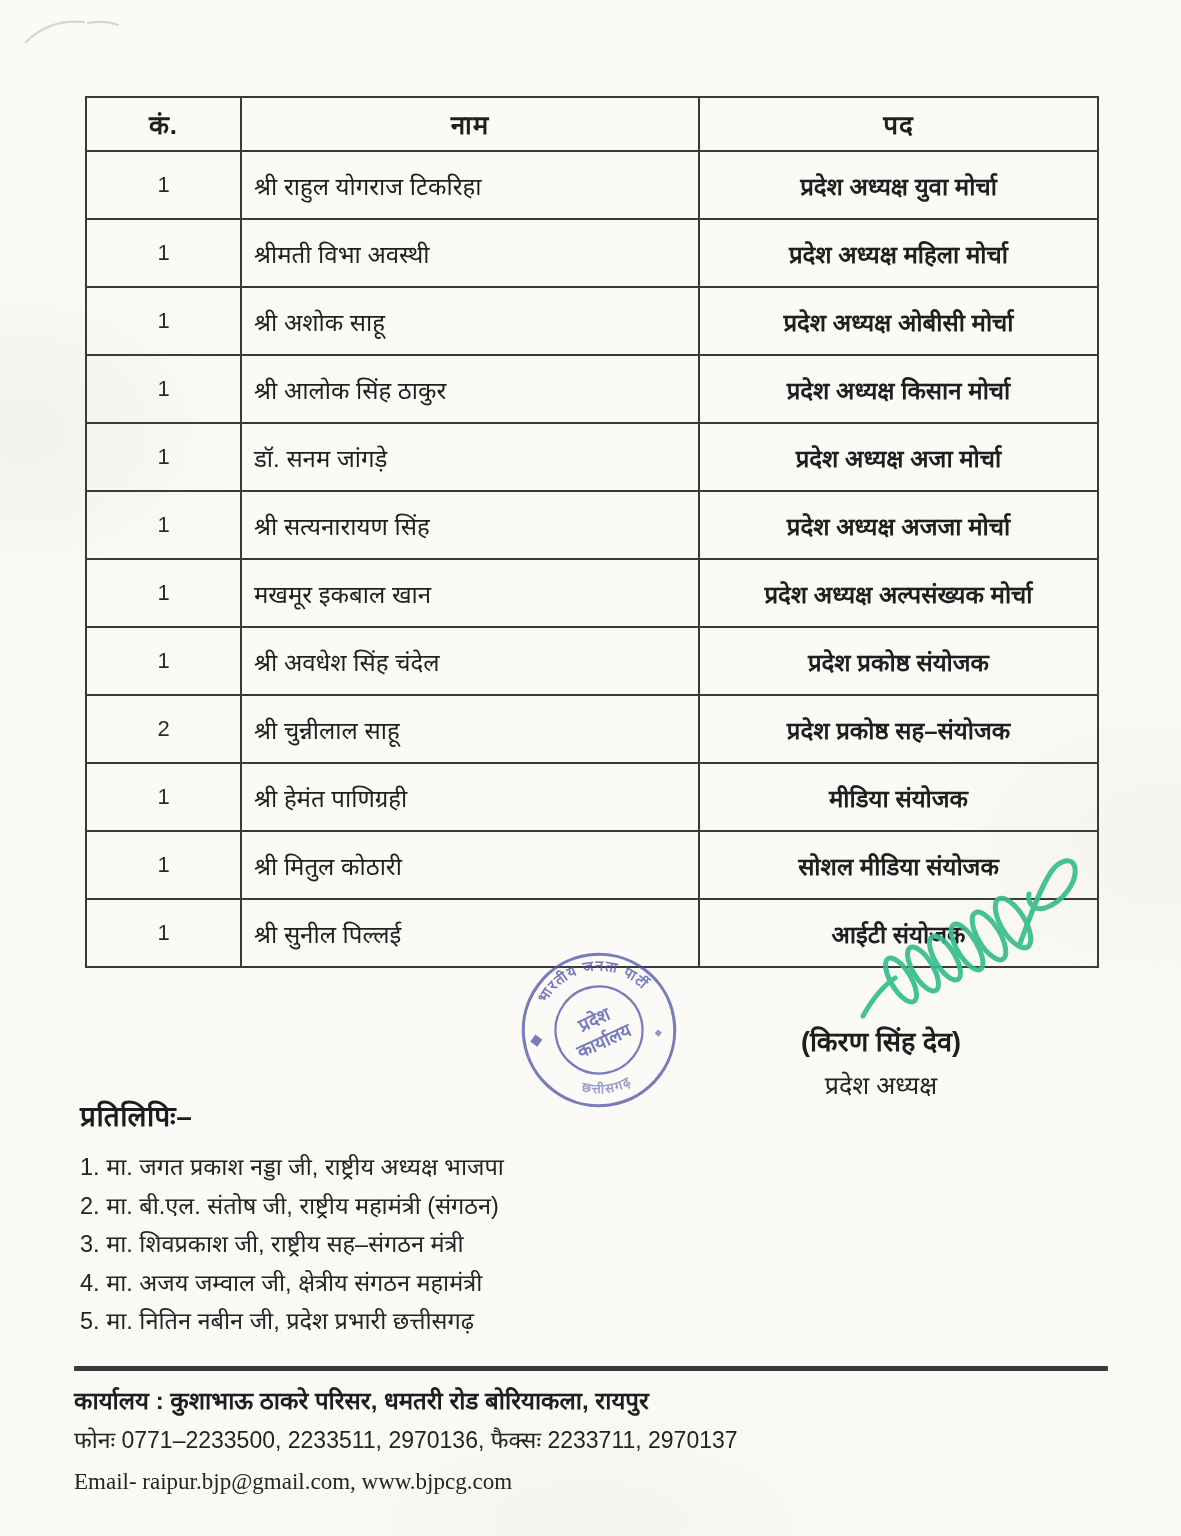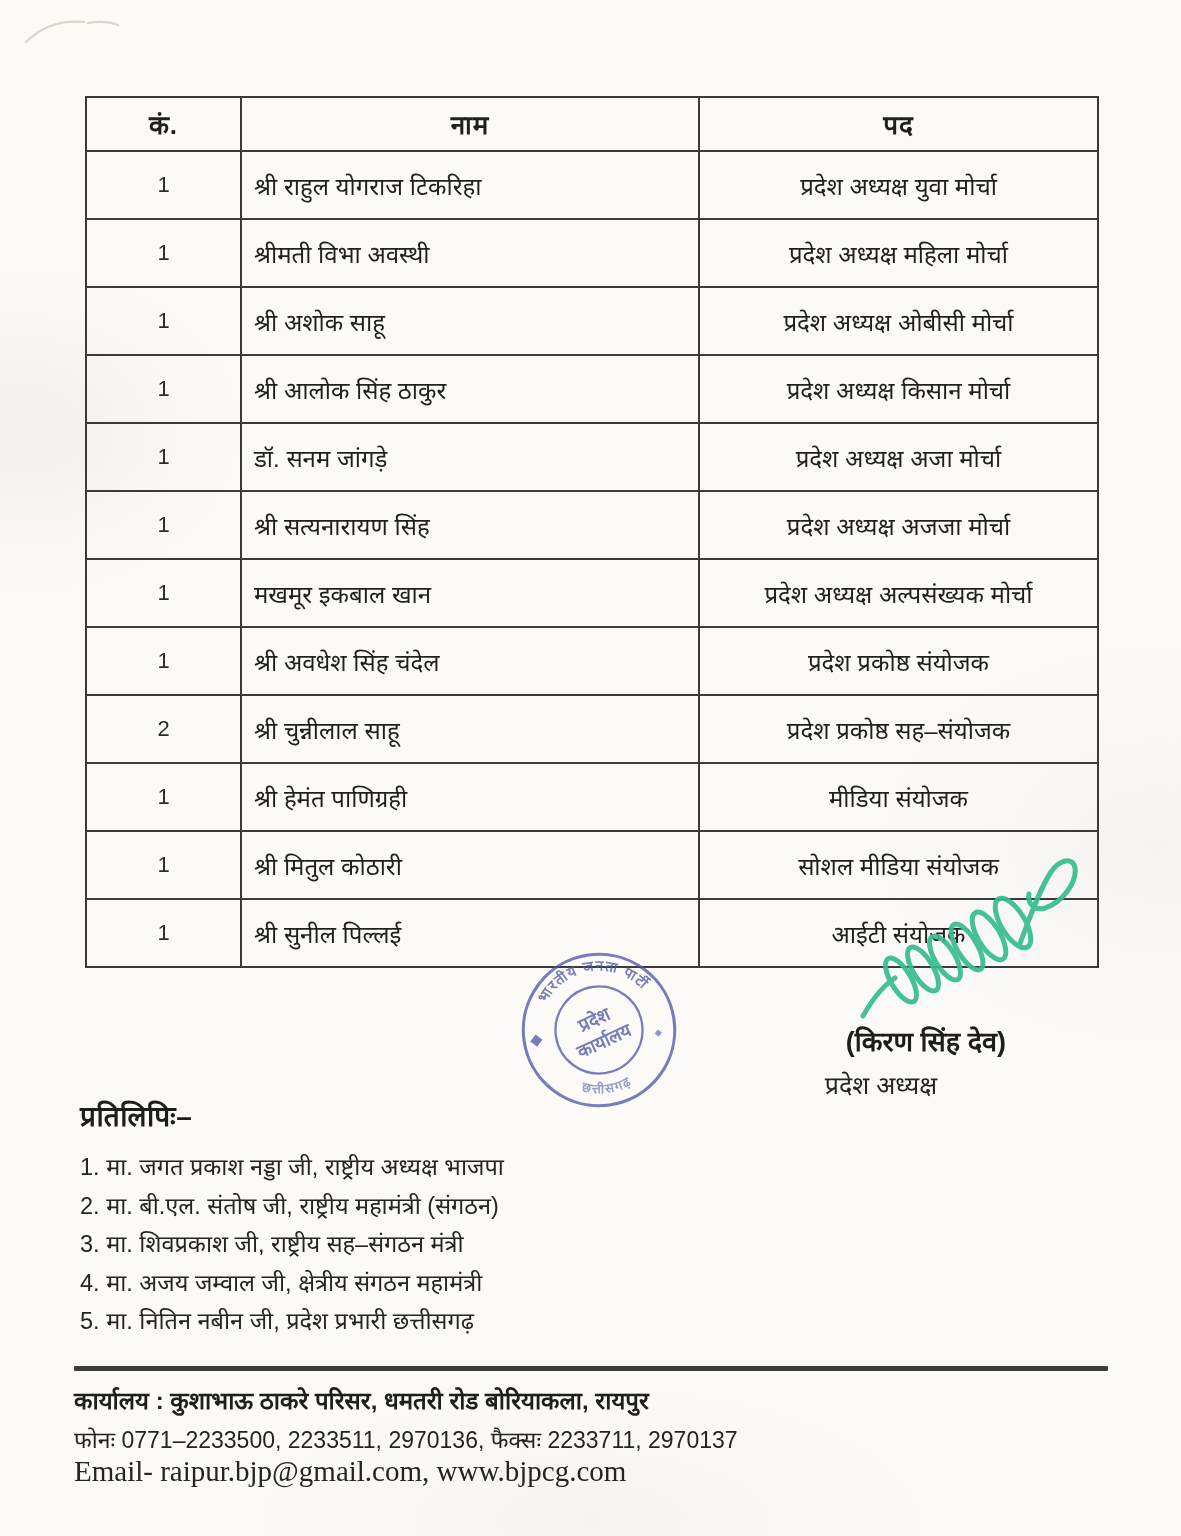--- a/index.html
+++ b/index.html
@@ -30,45 +30,45 @@
   .roster th{
     height:50px;font-size:26px;font-weight:bold;text-align:center;
     letter-spacing:1px;
   }
   .roster td{height:64px;font-size:24px;}
   .col-sno{width:155px;}
   .col-name{width:458px;}
   .col-post{width:399px;}
   td.cell-sno{text-align:center;font-size:22px;color:#2b2b2b;}
   td.cell-name{text-align:left;padding-left:12px;}
-  td.cell-post{text-align:center;font-weight:400;}
+  td.cell-post{text-align:center;font-weight:700;}
 
   
   .stamp{position:absolute;left:512px;top:943px;opacity:0.85;}
 
   
   .signature{position:absolute;left:853px;top:850px;}
 
   
   .signer{position:absolute;left:756px;top:1022px;width:250px;text-align:center;}
-  .signer-name{font-size:27px;font-weight:bold;color:#1d1d1d;text-align:right;}
+  .signer-name{font-size:27px;font-weight:bold;color:#1d1d1d;}
   .signer-title{font-size:25px;margin-top:8px;color:#242424;}
 
   
   .copies{position:absolute;left:80px;top:1096px;width:640px;}
   .copies-heading{font-size:28px;font-weight:bold;color:#1d1d1d;margin-bottom:14px;letter-spacing:0.5px;}
   .copy-item{font-size:23.5px;color:#242424;line-height:38.5px;white-space:nowrap;}
 
   
   .footer{position:absolute;left:74px;top:1366px;width:1034px;text-align:left;}
   .footer-rule{height:5px;background:#3b3b3b;border-radius:1px;}
   .footer-address{margin-top:12px;font-size:24px;font-weight:bold;color:#1e1e1e;}
   .footer-phone{margin-top:7px;font-size:23px;color:#232323;}
   .footer-email{
-    margin-top:0;font-size:29px;color:#242424;
+    margin-top:14px;font-size:23px;color:#242424;
     font-family:"Liberation Serif","DejaVu Serif",serif;
   }
 </style>
 </head>
 <body>
 
 <div class="page">
 
   <svg class="scan-artifact" width="120" height="50" viewBox="0 0 120 50">
     <path d="M8,36 C24,20 44,14 66,16 M70,17 C82,15 92,16 100,19" fill="none" stroke="#b8b6ae" stroke-width="2.2" stroke-linecap="round" opacity="0.55"></path>

